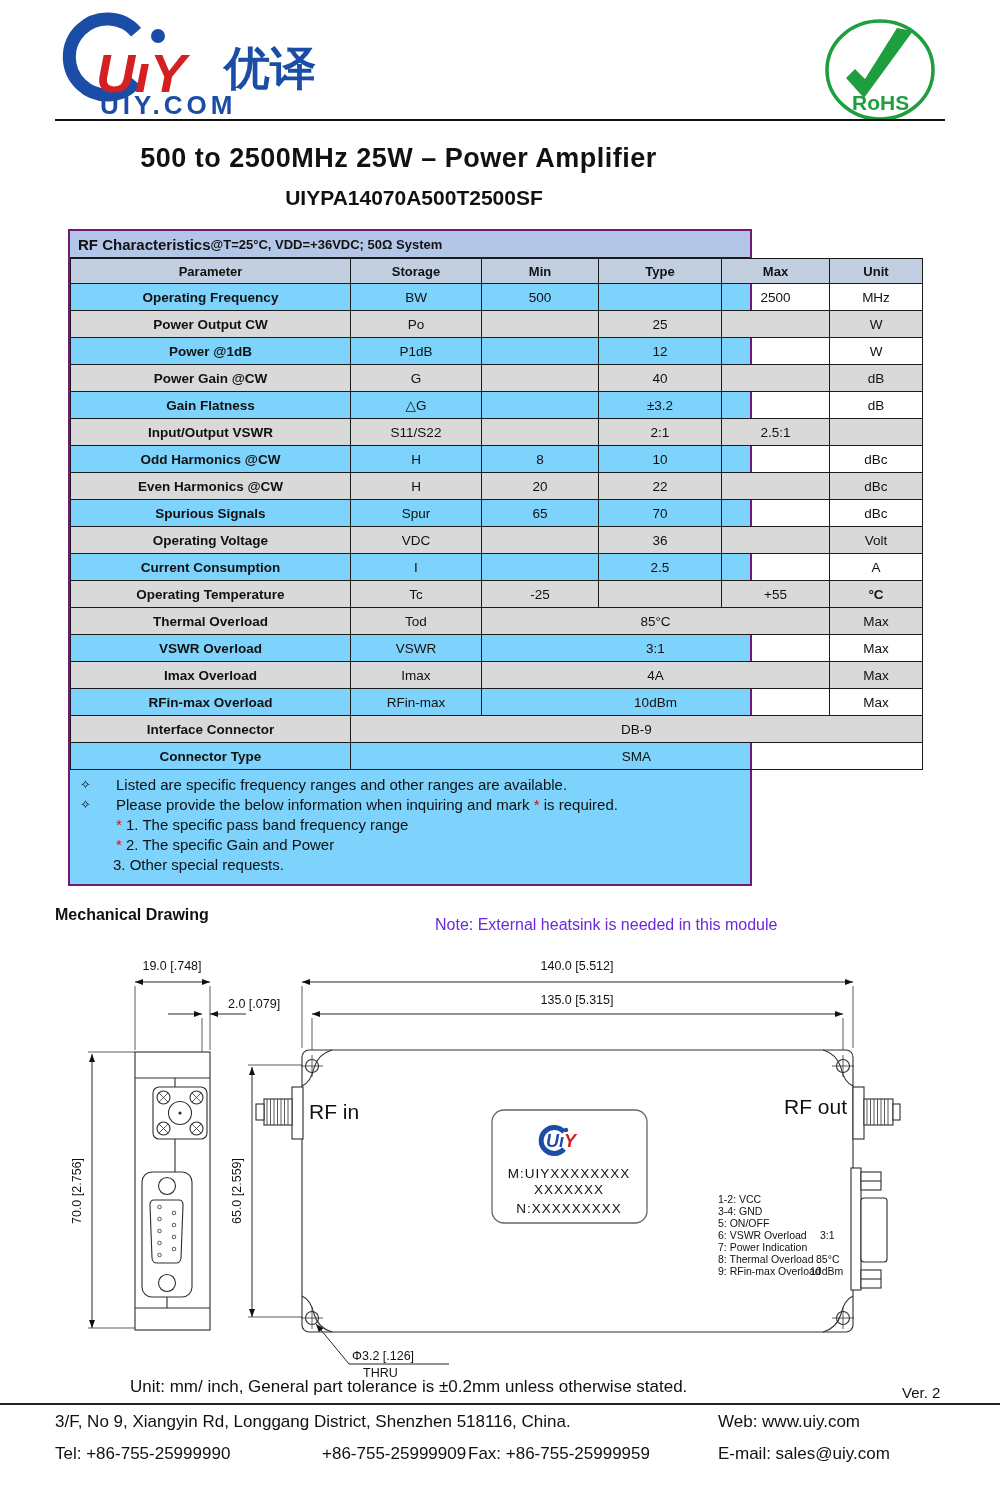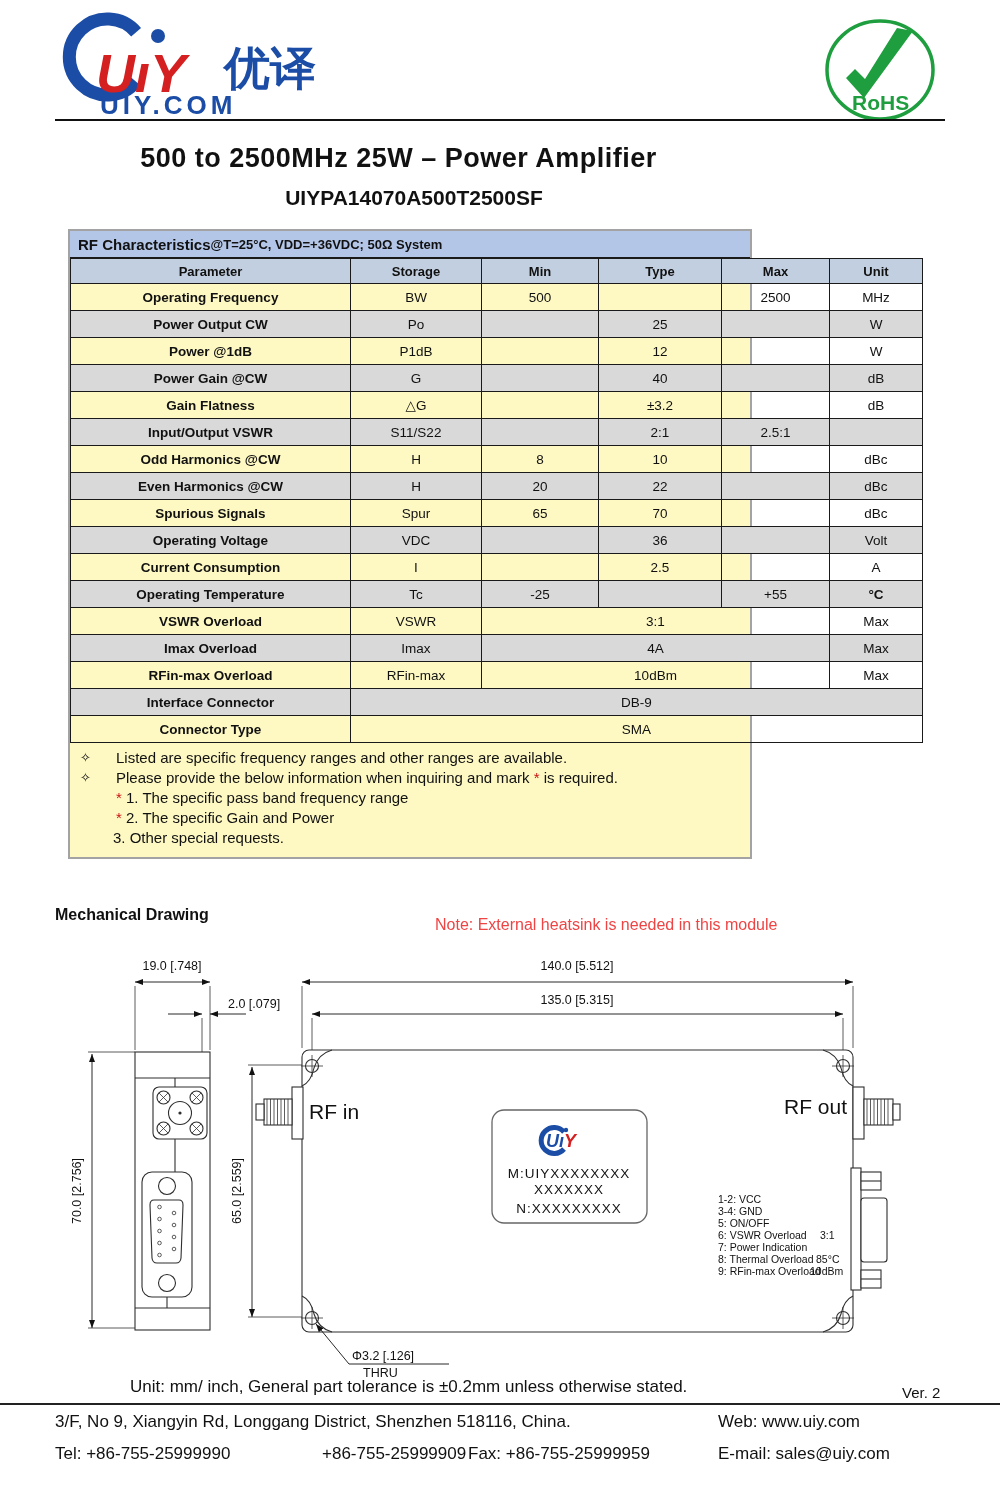--- a/index.html
+++ b/index.html
@@ -8,42 +8,42 @@
   .abs{position:absolute;}
 
   
   .top-divider{position:absolute;left:55px;top:119px;width:890px;height:2px;background:#111;}
   .doc-title{position:absolute;left:0;top:143px;width:797px;text-align:center;
              font-size:27px;font-weight:bold;letter-spacing:.5px;}
   .doc-model{position:absolute;left:0;top:186px;width:828px;text-align:center;
              font-size:21px;font-weight:bold;}
 
   
-  .rf-box{position:absolute;left:68px;top:229px;width:684px;border:2px solid #a3a3a3;
-          box-sizing:border-box;background:#fef9c3;}
+  .rf-box{position:absolute;left:68px;top:229px;width:684px;border:2px solid #701a75;
+          box-sizing:border-box;background:#7dd3fc;}
   .rf-title{height:26px;background:#b3c6e7;border-bottom:1px solid #1a1a1a;
             display:flex;align-items:center;padding-left:8px;font-weight:bold;gap:0;}
   .rf-title .big{font-size:15px;}
   .rf-title .small{font-size:13px;}
   table.rf{border-collapse:collapse;width:100%;table-layout:fixed;}
   table.rf th,table.rf td{border:1px solid #1a1a1a;text-align:center;vertical-align:middle;
             font-size:13px;padding:0 2px;overflow:hidden;white-space:nowrap;}
   table.rf th{background:#c2cfe0;height:24px;}
   table.rf td{height:26px;font-size:13.5px;}
   table.rf td.param{font-weight:bold;}
   table.rf tr.g td{background:#d9d9d9;}
   .rf-notes{padding:5px 8px 9px 0;}
   .nl{position:relative;padding-left:46px;line-height:20px;font-size:15px;color:#111;}
   .nl .blt{position:absolute;left:10px;top:0;font-size:13px;}
   .nl.ind2{padding-left:43px;}
   .red{color:#cc1111;}
 
   
   .mech-head{position:absolute;left:55px;top:906px;font-size:16px;font-weight:bold;}
-  .mech-note{position:absolute;left:435px;top:916px;font-size:16px;color:#ef4444;}
+  .mech-note{position:absolute;left:435px;top:916px;font-size:16px;color:#6d28d9;}
   .mech-svg{position:absolute;left:0;top:930px;}
   .mech-svg text{font-family:"Liberation Sans",sans-serif;fill:#111;}
   .dimtxt{font-size:12.5px;}
   .rftxt{font-size:21px;}
   .pintxt{font-size:10.5px;}
   .lbltxt{font-family:"DejaVu Serif",serif;font-size:13.5px;letter-spacing:1px;fill:#333;}
   .holetxt{font-size:12.5px;}
   .thin{stroke:#333;stroke-width:.8;fill:none;}
   .dim{stroke:#111;stroke-width:.9;fill:none;}
   .part{stroke:#2e2e2e;stroke-width:1.1;fill:none;}
@@ -198,20 +198,26 @@
             <td>A</td>
           </tr>
           <tr class="g">
             <td class="param">Operating Temperature</td>
             <td>Tc</td>
             <td>-25</td>
             <td></td>
             <td>+55</td>
             <td style="font-weight: bold;">°C</td>
           </tr>
+          <tr class="g">
+            <td class="param">Thermal Overload</td>
+            <td>Tod</td>
+            <td colspan="3">85°C</td>
+            <td>Max</td>
+          </tr>
           <tr>
             <td class="param">VSWR Overload</td>
             <td>VSWR</td>
             <td colspan="3">3:1</td>
             <td>Max</td>
           </tr>
           <tr class="g">
             <td class="param">Imax Overload</td>
             <td>Imax</td>
             <td colspan="3">4A</td>

